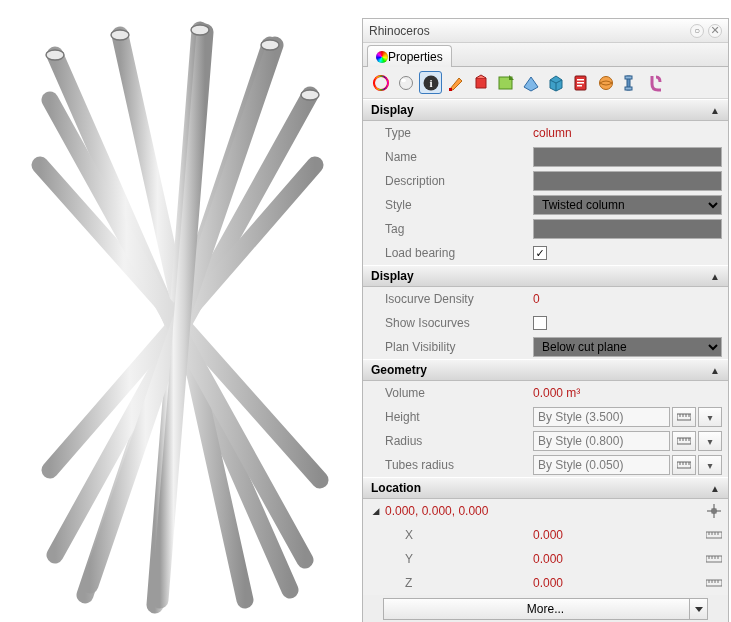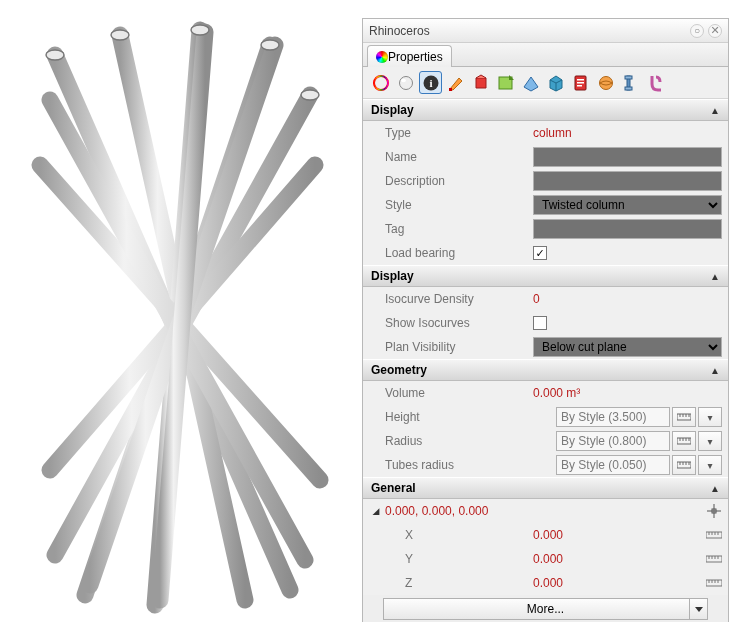--- a/index.html
+++ b/index.html
@@ -44,21 +44,21 @@
   .ro { color: #b91c1c; }
 
   select.ctl, input.ctl {
     width: 100%; height: 20px; font: inherit; padding: 0 4px;
     border: 1px solid #b0b0b0; background: #737373;
   }
   input.ctl[readonly] { background: #f7f7f7; color: #7a7a7a; }
   .chk { width: 14px; height: 14px; border: 1px solid #777; background: #fff; display: inline-flex; align-items: center; justify-content: center; font-size: 11px; line-height: 1; }
   .chk.checked::after { content: "✓"; }
 
-  .byrow { display: flex; gap: 2px; width: 100%; margin-left: 23px; }
+  .byrow { display: flex; gap: 2px; width: 100%; }
   .byrow input { flex: 1; }
   .mini { width: 24px; height: 20px; border: 1px solid #b0b0b0; background: linear-gradient(#fdfdfd,#ececec); display: flex; align-items: center; justify-content: center; font-size: 10px; color: #555; cursor: pointer; }
   .mini.ruler svg { width: 14px; height: 10px; }
 
   .tree-tog { width: 10px; display: inline-flex; justify-content: center; margin-left: -14px; margin-right: 4px; font-size: 9px; color: #333; }
   .pick-icon { width: 16px; height: 16px; display: inline-flex; align-items: center; justify-content: center; margin-left: auto; }
 
   
   .more-row { padding: 3px 20px; background: #eee; text-align: center; }
   .more-btn { position: relative; height: 22px; border: 1px solid #b0b0b0; background: linear-gradient(#fdfdfd,#e8e8e8); display: flex; align-items: center; justify-content: center; cursor: pointer; }
@@ -326,21 +326,21 @@
                   <line x1="9" y1="2" x2="9" y2="5" stroke="#666"></line>
                   <line x1="12" y1="2" x2="12" y2="5" stroke="#666"></line>
                 </svg>
               </span>
           <span class="mini">▾</span>
         </div>
           </div>
       </div>
 
       <div class="section-head">
-        <span>General</span>
+        <span>Location</span>
         <span class="spacer"></span>
           <span class="chev">▲</span>
       </div>
       <div class="prop-row">
         <span class="tree-tog">◢</span>
         <div class="prop-value">
           <span class="ro">0.000, 0.000, 0.000</span>
           <span class="pick-icon">
               <svg width="14" height="14" viewBox="0 0 14 14">
                 <line x1="7" y1="0" x2="7" y2="14" stroke="#555"></line>

